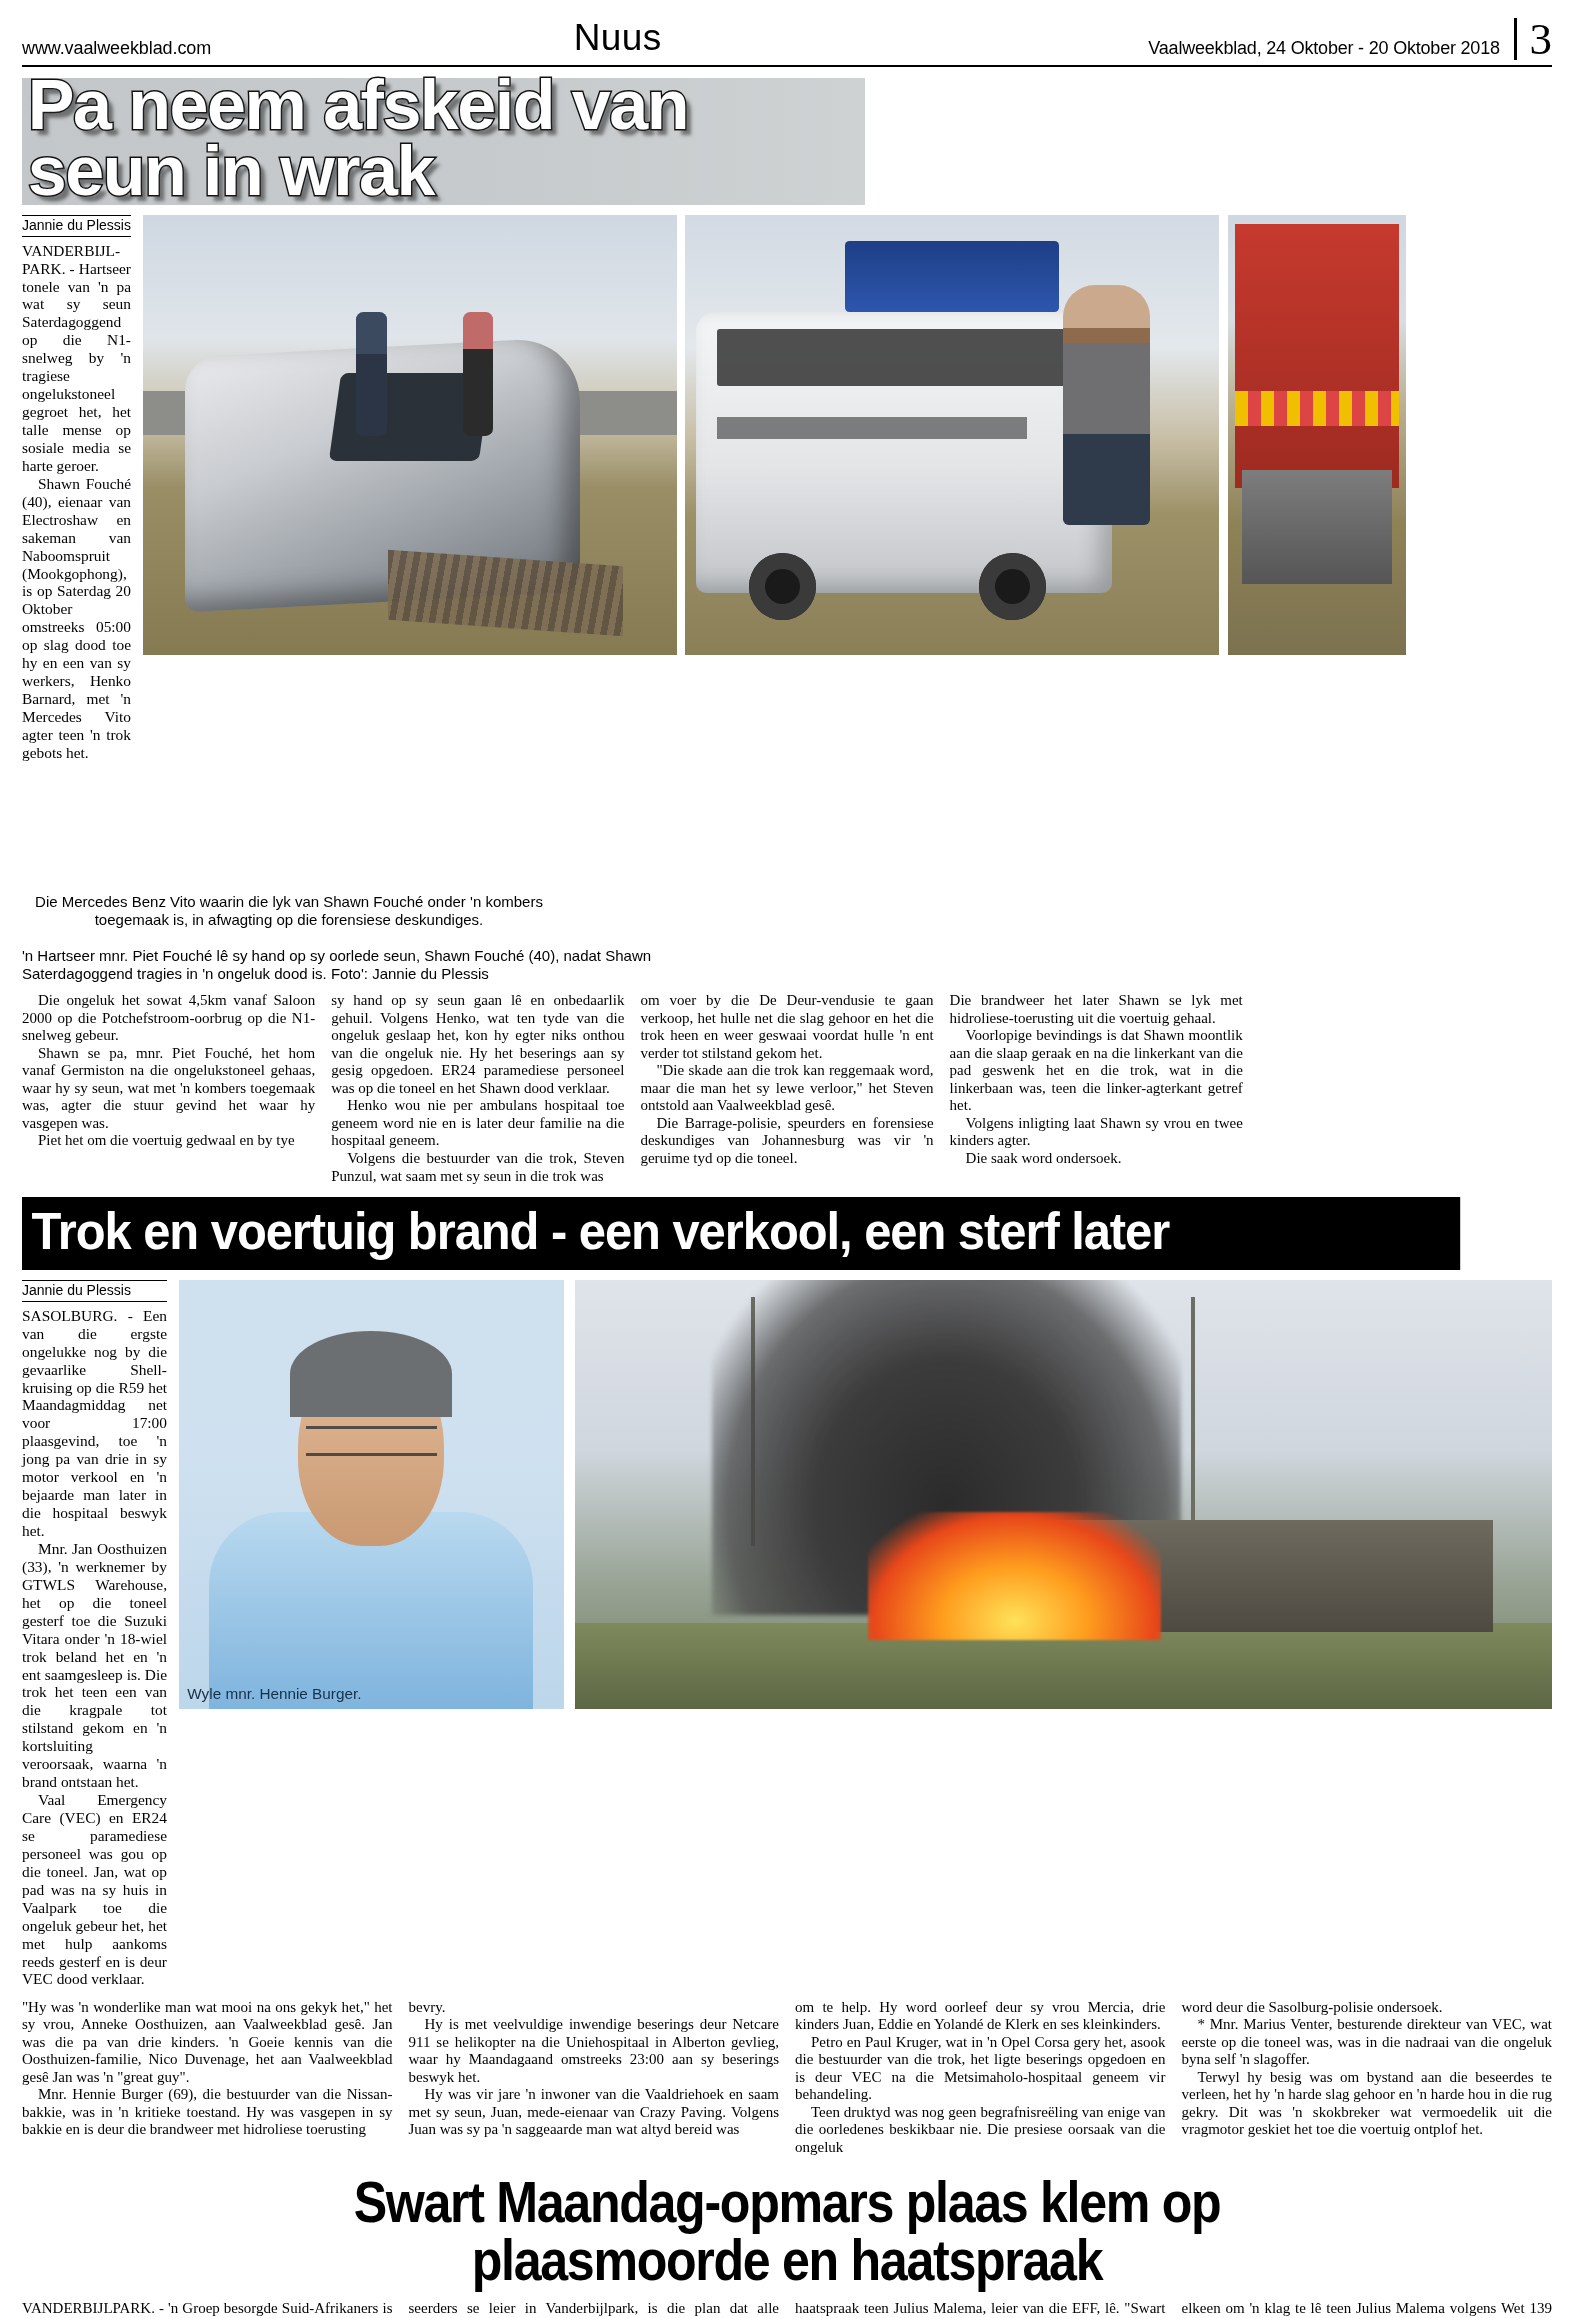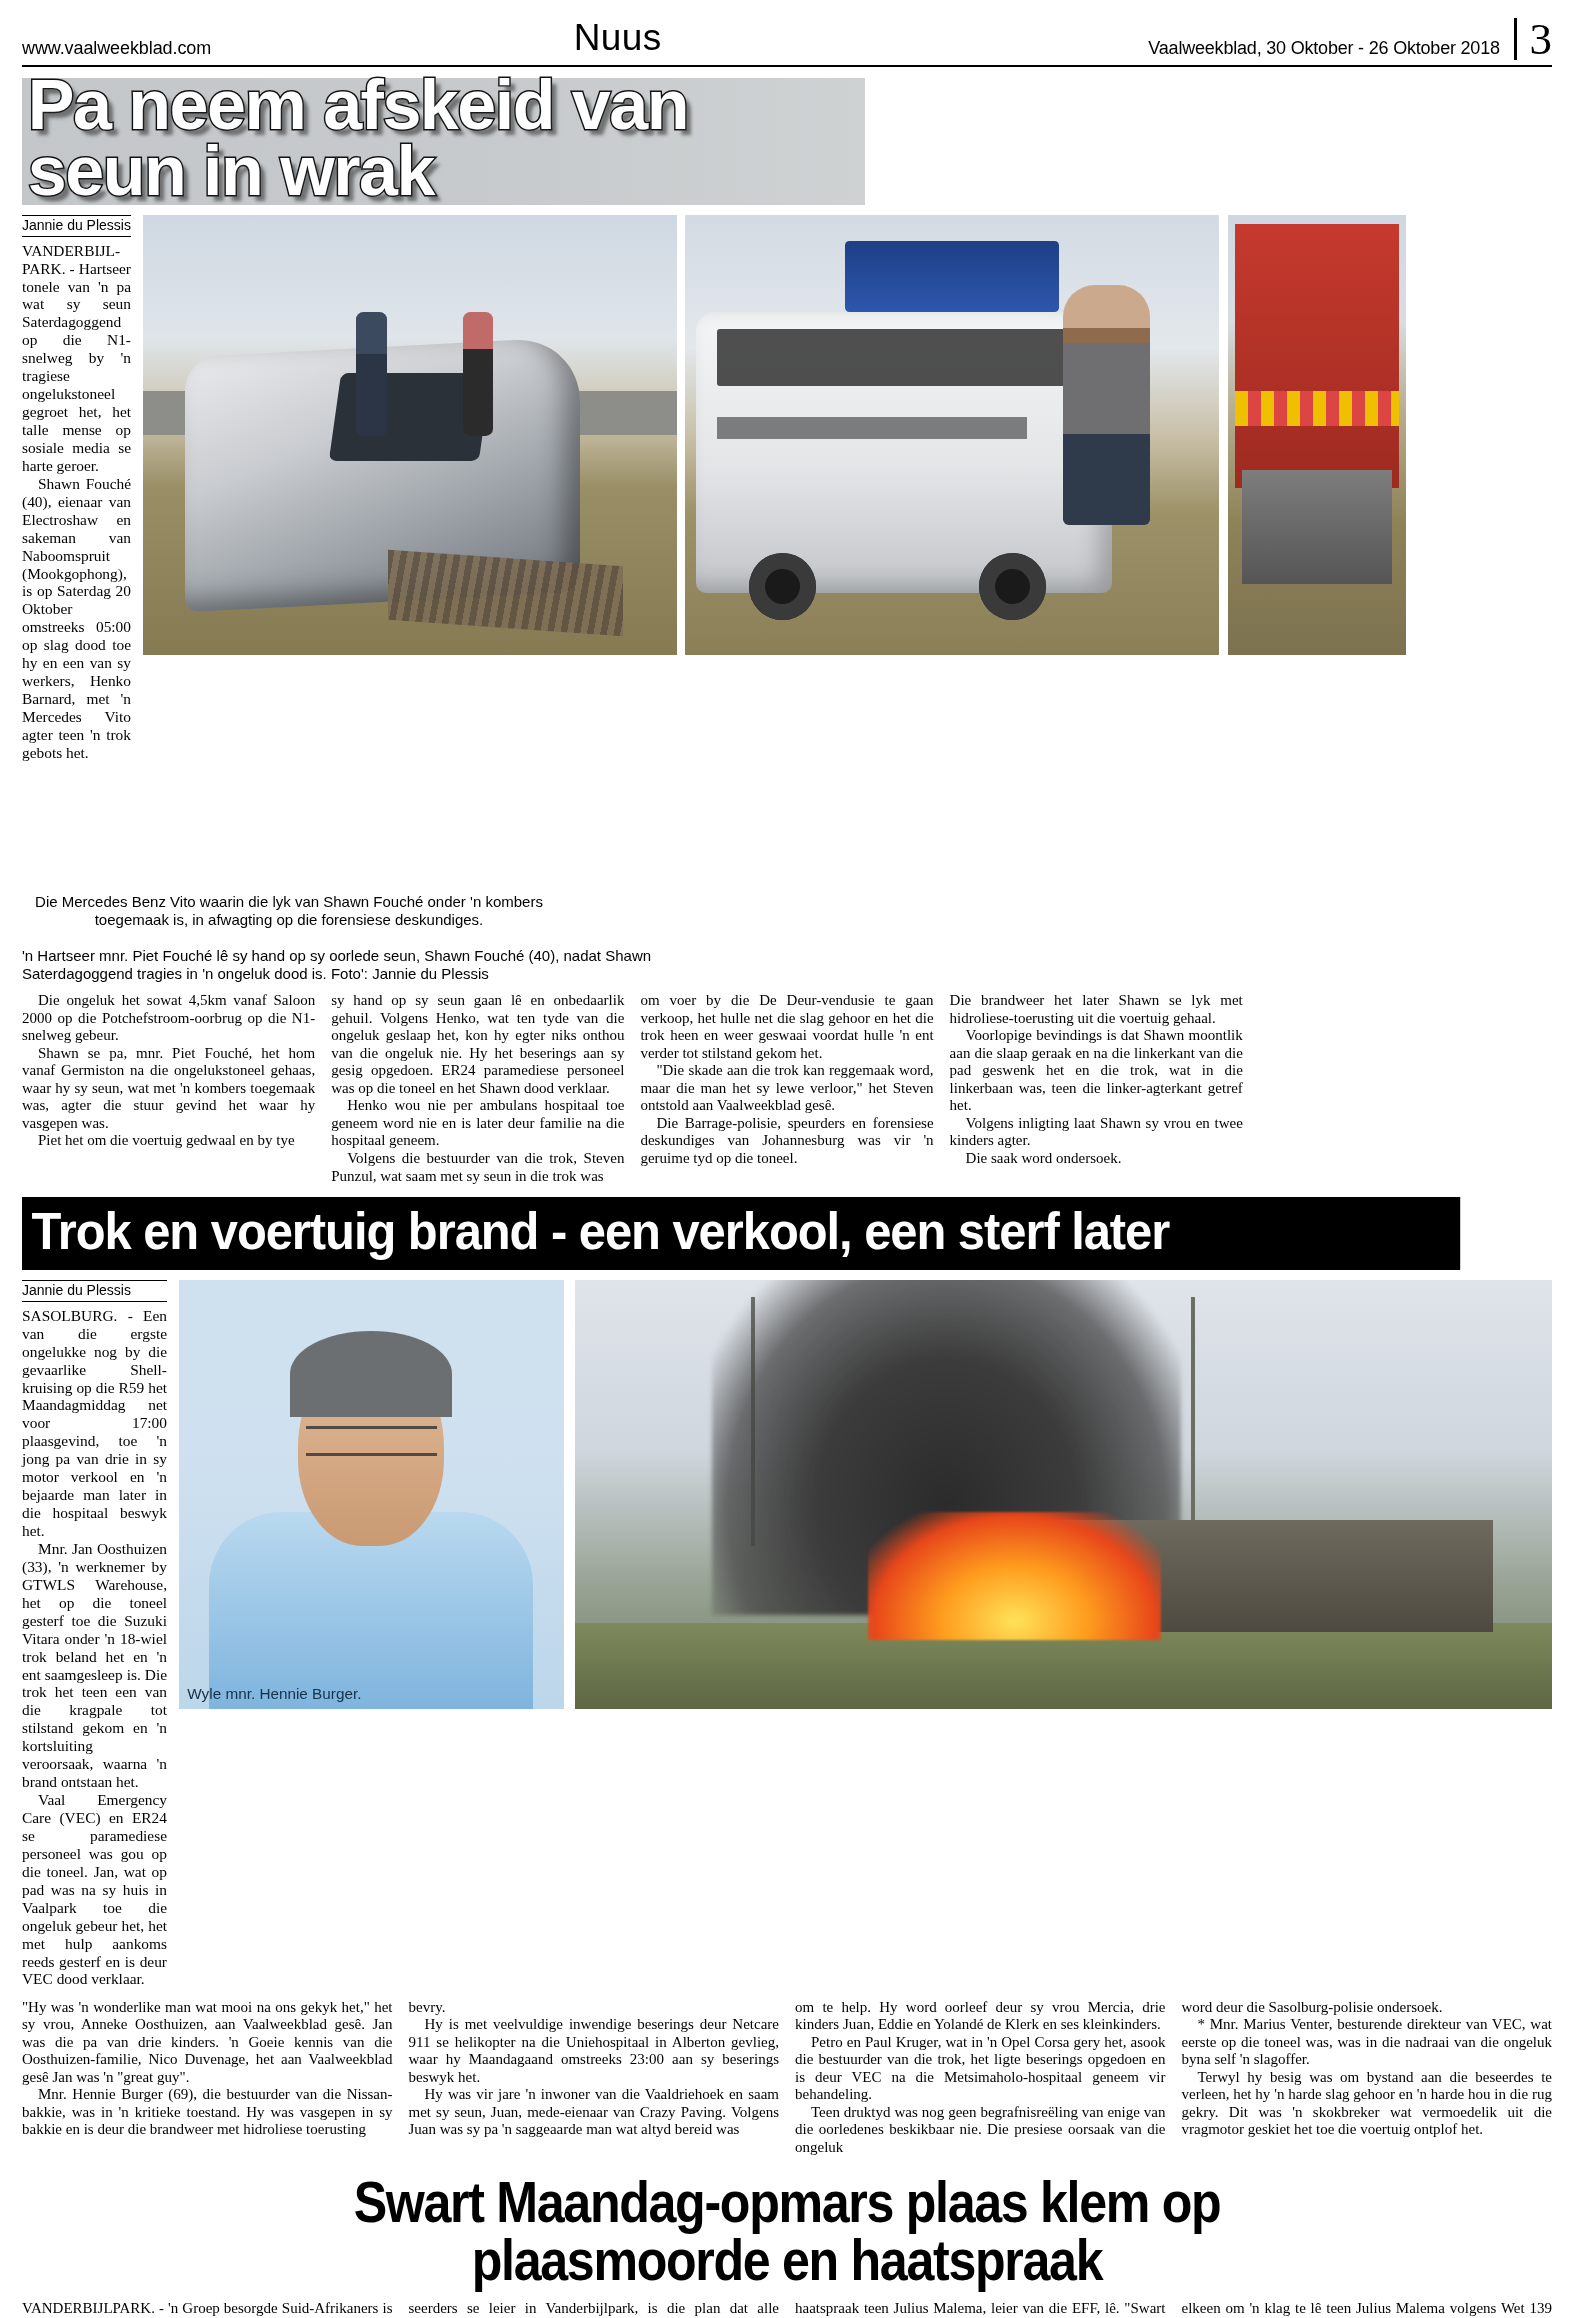--- a/index.html
+++ b/index.html
@@ -291,21 +291,21 @@
   }
 </style>
 </head>
 <body>
 
 <div class="page">
 
   <div class="masthead">
     <div class="mh-url">www.vaalweekblad.com</div>
     <div class="mh-section">Nuus</div>
-    <div class="mh-date">Vaalweekblad, 30 Oktober - 26 Oktober 2018</div>
+    <div class="mh-date">Vaalweekblad, 24 Oktober - 20 Oktober 2018</div>
     <div class="mh-divider"></div>
     <div class="mh-pageno">3</div>
   </div>
   <div class="rule-thick"></div>
 
   <div class="hl-out-wrap">
     <div class="hl-out">Pa neem afskeid van
 seun in wrak</div>
   </div>
 

